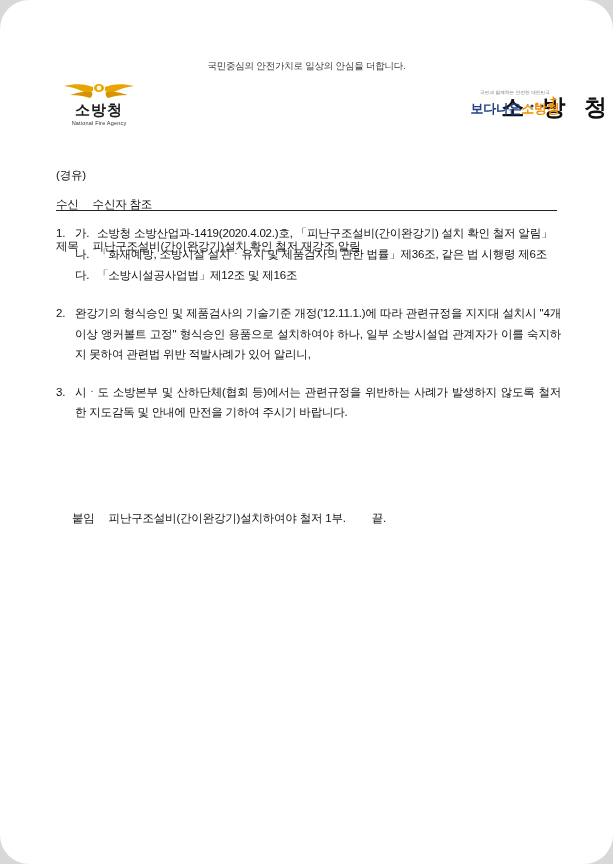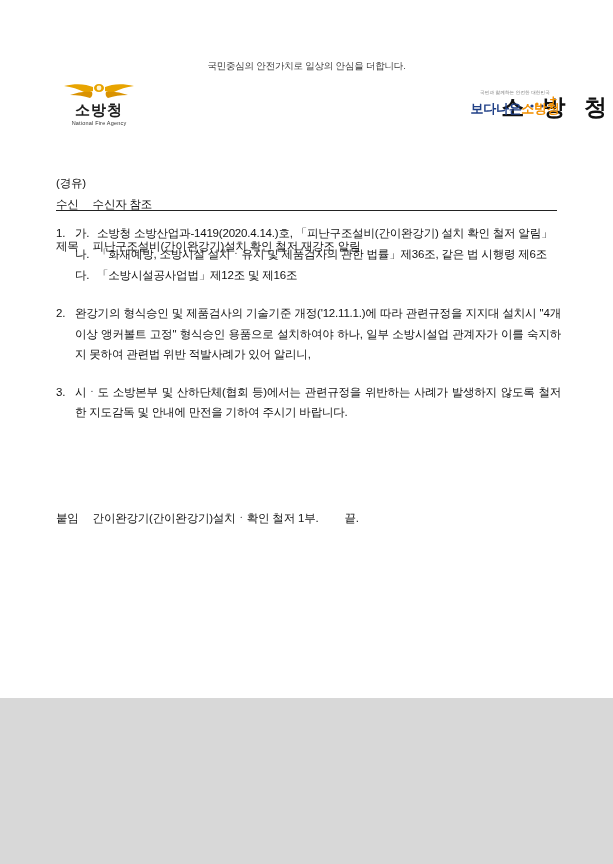--- a/index.html
+++ b/index.html
@@ -6,25 +6,26 @@
     margin: 0;
     padding: 0;
     background: #d8d8d8;
   }
   body {
     font-family: "Liberation Sans", sans-serif;
   }
   .page {
     position: relative;
     width: 613px;
-    height: 698px;
+    height: 864px;
     background: #ffffff;
     overflow: hidden;
     margin: 0 auto;
     box-sizing: border-box;
+    border-radius: 29px;
   }
   .slogan {
     position: absolute;
     top: 60px;
     left: 0;
     width: 613px;
     text-align: center;
     font-size: 9.5px;
     color: #3b3b3b;
     letter-spacing: -0.2px;
@@ -128,21 +129,21 @@
     position: absolute;
     left: 56px;
     font-size: 11.5px;
     color: #111;
     letter-spacing: -0.2px;
     white-space: nowrap;
   }
   .field .lbl { display: inline-block; }
   .field .val { display: inline-block; margin-left: 14px; margin-top: 46px; }
   .f-recipient { top: 151px; }
-  .f-via       { top: 176px; }
+  .f-via       { top: 168px; }
   .f-subject   { top: 193px; }
 
   .rule {
     position: absolute;
     left: 56px;
     top: 210px;
     width: 501px;
     height: 1px;
     background: #222;
   }
@@ -189,21 +190,21 @@
   .gap-1 { height: 14px; }
   .gap-2 { height: 14px; }
   .attach {
     position: absolute;
     left: 56px;
     top: 511px;
     font-size: 11.5px;
     color: #111;
     letter-spacing: -0.2px;
   }
-  .attach .alabel { margin-right: 14px; }
+  .attach .alabel { margin-right: 14px; margin-left: 16px; }
   .attach .aend { margin-left: 26px; }
 </style>
 </head>
 <body>
 
 <div class="page">
 
   <div class="slogan">국민중심의 안전가치로 일상의 안심을 더합니다.</div>
 
   <div class="emblem">
@@ -245,21 +246,21 @@
   </div>
 
   <div class="rule"></div>
 
   <div class="body-wrap">
 
     <div class="item">
       <span class="num">1.</span>
       <div class="subitem">
         <span class="snum">가.</span>
-        <span class="stxt">소방청 소방산업과-1419(2020.4.14.)호, 「피난구조설비(간이완강기) 설치 확인 철저 알림」</span>
+        <span class="stxt">소방청 소방산업과-1419(2020.4.02.)호, 「피난구조설비(간이완강기) 설치 확인 철저 알림」</span>
       </div>
       <div class="subitem">
         <span class="snum">나.</span>
         <span class="stxt">「화재예방, 소방시설 설치ㆍ유지 및 제품검사의 관한 법률」제36조, 같은 법 시행령 제6조</span>
       </div>
       <div class="subitem">
         <span class="snum">다.</span>
         <span class="stxt">「소방시설공사업법」제12조 및 제16조</span>
       </div>
     </div>
@@ -274,16 +275,16 @@
     <div class="gap-2"></div>
 
     <div class="item">
       <span class="num">3.</span>
       <span class="txt">시ㆍ도 소방본부 및 산하단체(협회 등)에서는 관련규정을 위반하는 사례가 발생하지 않도록 철저한 지도감독 및 안내에 만전을 기하여 주시기 바랍니다.</span>
     </div>
 
   </div>
 
   <div class="attach">
-    <span class="alabel">붙임</span><span>간이완강기(간이완강기)설치ㆍ확인 철저 1부.</span><span class="aend">끝.</span>
+    <span class="alabel">붙임</span><span>피난구조설비(간이완강기)설치하여야 철저 1부.</span><span class="aend">끝.</span>
   </div>
 
 </div>
 
 </body></html>

